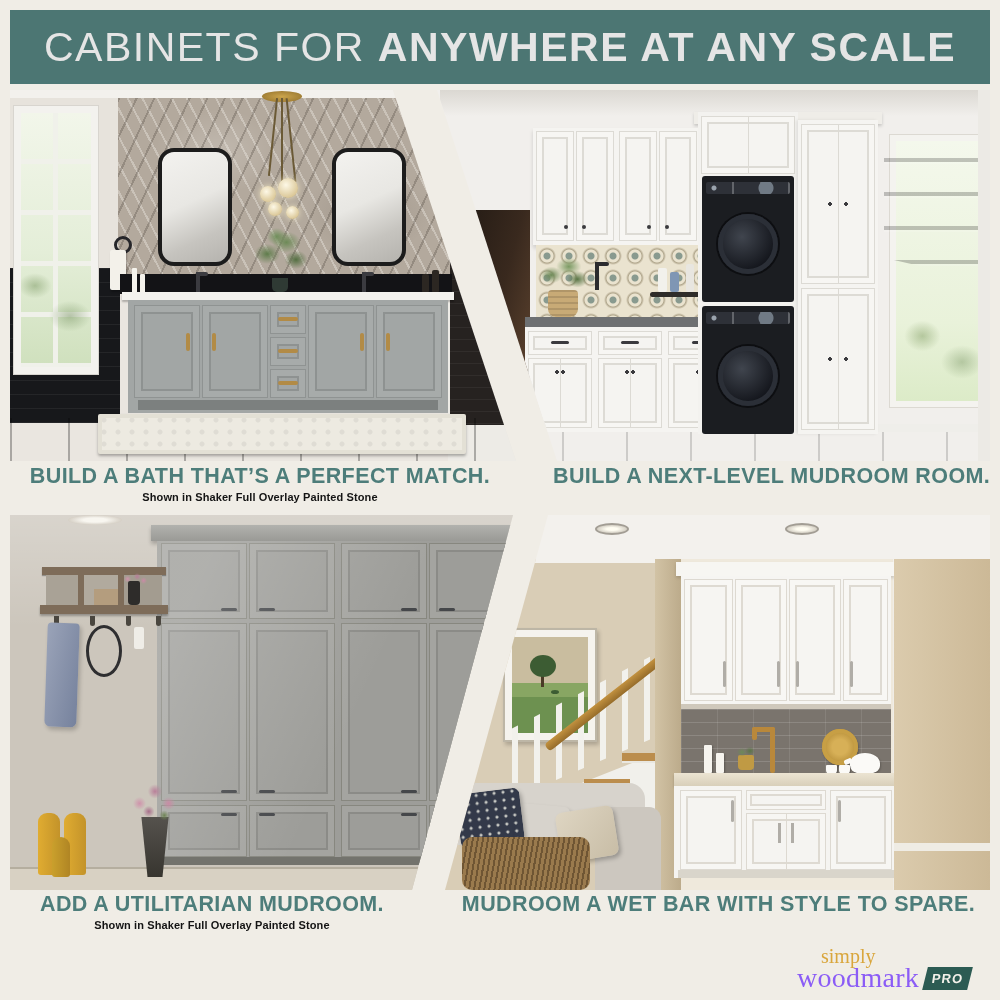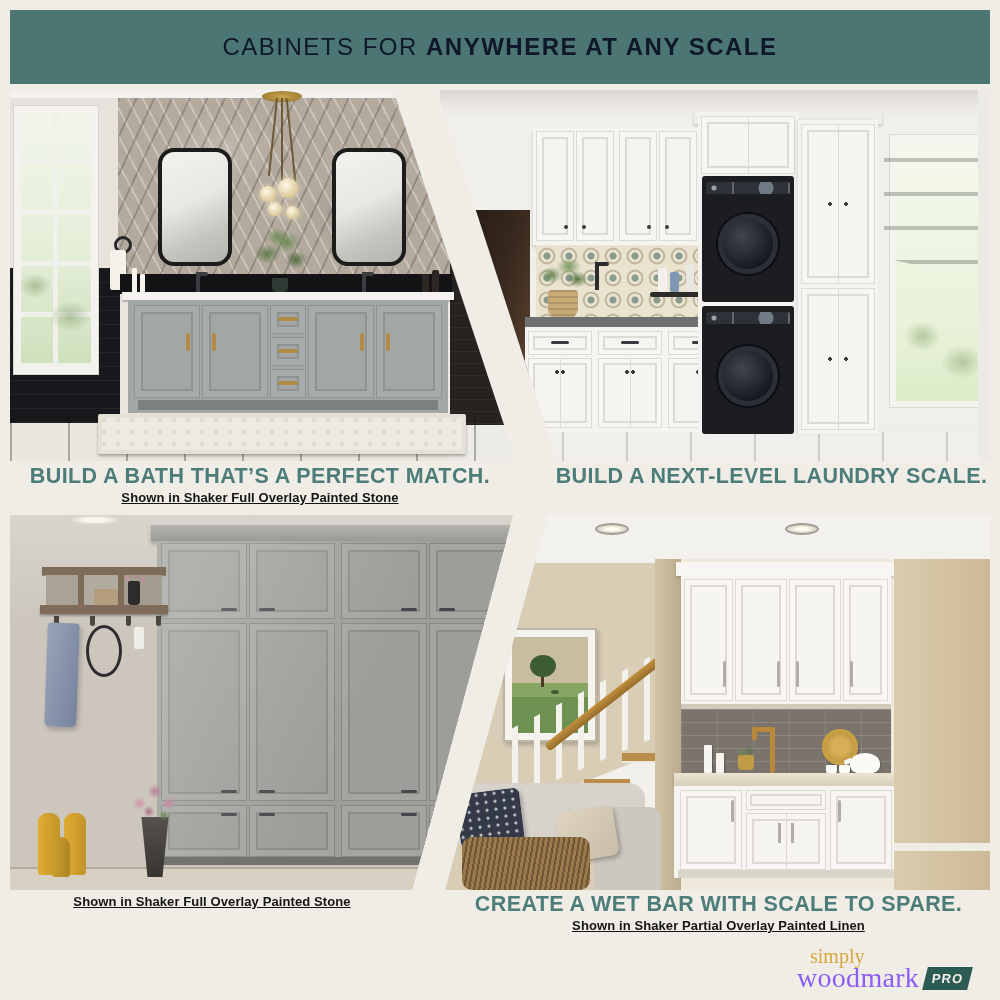--- a/index.html
+++ b/index.html
@@ -2,21 +2,21 @@
 <html><head>
 <meta charset="utf-8">
 <style>
   * { margin:0; padding:0; box-sizing:border-box; }
   html,body { width:1000px; height:1000px; }
   body { font-family:"Liberation Sans", sans-serif; background:#f0ede6; position:relative; overflow:hidden; }
 
   
   .banner { position:absolute; left:10px; top:10px; width:980px; height:74px; background:#4c7673;
             display:flex; align-items:center; justify-content:center; }
-  .banner .t { color:#0f172a; font-size:24px; letter-spacing:1.5px; font-weight:400; white-space:pre; }
+  .banner .t { color:#e5e5e5; font-size:41px; letter-spacing:1.5px; font-weight:400; white-space:pre; }
   .banner .t b { font-weight:700; }
 
   
   .row { position:absolute; left:10px; width:980px; overflow:hidden; }
   .row1 { top:90px; height:371px; }
   .row2 { top:515px; height:375px; }
   .photo { position:absolute; inset:0; }
   .bath    { clip-path:polygon(0 0, 383px 0, 506px 100%, 0 100%); }
   .laundry { clip-path:polygon(427px 0, 980px 0, 980px 100%, 547px 100%); }
   .mudroom { clip-path:polygon(0 0, 503px 0, 402px 100%, 0 100%); }
@@ -280,29 +280,29 @@
   .w-pillow.navy { left:448px; top:276px; width:64px; height:54px; transform:rotate(-7deg); background:#333949;
       background-image:radial-gradient(circle at 3px 3px, rgba(235,235,225,.8) 1px, transparent 2px); background-size:9px 8px; }
   .w-pillow.brown { left:505px; top:290px; width:54px; height:48px; transform:rotate(5deg); background:linear-gradient(135deg,#95806f,#7c675а 60%, #8d7767); }
   .w-pillow.cream { left:548px; top:294px; width:58px; height:50px; transform:rotate(-9deg); background:linear-gradient(135deg,#ded5c2,#c8bda6); }
   .w-fur { left:452px; top:322px; width:128px; height:53px; border-radius:10px; background:#9a7a4d;
       background-image:repeating-linear-gradient(100deg, rgba(40,25,10,.38) 0 2px, transparent 2px 5px); }
 
   
   .cap { position:absolute; text-align:center; }
   .cap h3 { color:#4d7d7a; font-size:21.5px; font-weight:700; letter-spacing:.4px; line-height:24px; white-space:nowrap; }
-  .cap p  { color:#141414; font-size:13px; font-weight:700; letter-spacing:.1px; line-height:19px;text-decoration:underline; }
+  .cap p  { color:#141414; font-size:11px; font-weight:700; letter-spacing:.1px; line-height:19px; }
   .cap1 { left:10px;  top:464px; width:500px; }
   .cap2 { left:553px; top:464px; width:437px; }
   .cap3 { left:10px;  top:892px; width:404px; }
   .cap4 { left:447px; top:892px; width:543px; }
 
   
   .logo { position:absolute; left:797px; top:948px; width:170px; height:48px; font-family:"Liberation Serif", serif; }
-  .logo .simply { display:block; margin-left:13px; color:#d9a63c; font-size:20px; line-height:17px; }
+  .logo .simply { display:block; margin-left:24px; color:#d9a63c; font-size:20px; line-height:17px; }
   .logo .row-l { display:flex; align-items:center; }
   .logo .woodmark { color:#8b5cf6; font-size:28px; line-height:26px; letter-spacing:.3px; }
   .logo .badge { margin-left:6px; background:#2c5b53; transform:skewX(-14deg); padding:2px 7px 3px; }
   .logo .badge span { display:inline-block; transform:skewX(6deg); color:#f3f1ea;
       font-family:"Liberation Sans", sans-serif; font-weight:700; font-size:13px; letter-spacing:1px; }
 </style>
 </head>
 <body>
 
 <header class="banner">
@@ -413,21 +413,21 @@
     <div class="l-shade"></div>
     <div class="l-sliver"></div>
   </div>
 </div>
 
 <div class="cap cap1">
   <h3>BUILD A BATH THAT’S A PERFECT MATCH.</h3>
   <p>Shown in Shaker Full Overlay Painted Stone</p>
 </div>
 <div class="cap cap2">
-  <h3>BUILD A NEXT-LEVEL LAUNDRY SCALE.</h3>
+  <h3>BUILD A NEXT-LEVEL MUDROOM ROOM.</h3>
 </div>
 
 <div class="row row2">
 
   <div class="photo mudroom">
     <div class="m-wall"></div>
     <div class="m-light"></div>
     <div class="m-crown"></div>
     <div class="m-cabbody">
       <div class="mdoor m-r1 m-c1"></div>
@@ -514,25 +514,25 @@
     <div class="w-sofa-back"></div>
     <div class="w-sofa-arm"></div>
     <div class="w-pillow navy"></div>
     <div class="w-pillow brown"></div>
     <div class="w-pillow cream"></div>
     <div class="w-fur"></div>
   </div>
 </div>
 
 <div class="cap cap3">
+  <h3>ADD A UTILITARIAN MUDROOM.</h3>
   <p>Shown in Shaker Full Overlay Painted Stone</p>
 </div>
 <div class="cap cap4">
-  <h3>CREATE A WET BAR WITH SCALE TO SPARE.</h3>
-  <p>Shown in Shaker Partial Overlay Painted Linen</p>
+  <h3>MUDROOM A WET BAR WITH STYLE TO SPARE.</h3>
 </div>
 
 <div class="logo">
   <span class="simply">simply</span>
   <span class="row-l">
     <span class="woodmark">woodmark</span>
     <span class="badge"><span>PRO</span></span>
   </span>
 </div>
 

